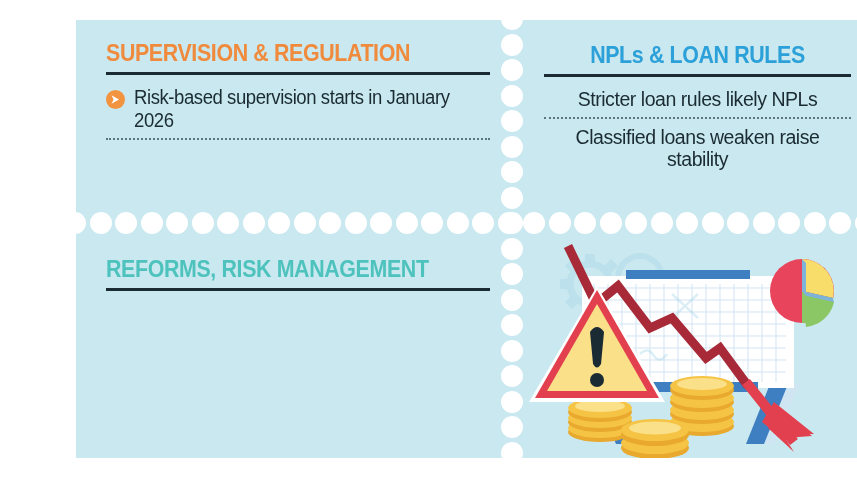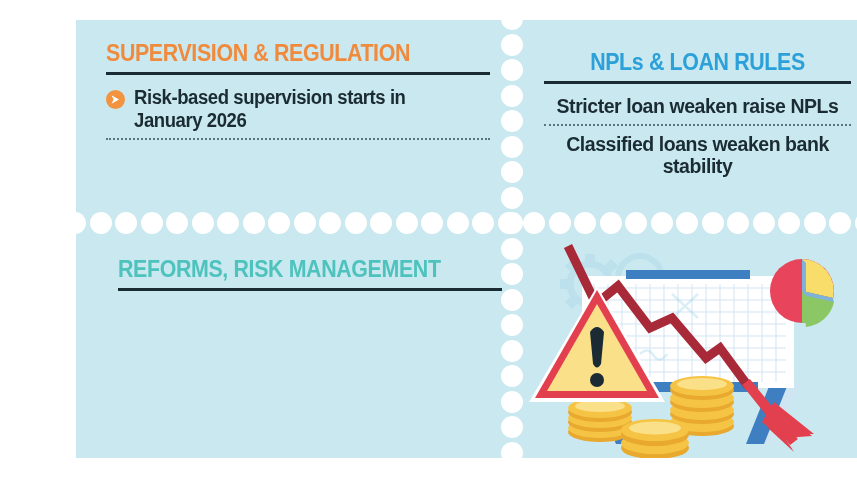--- a/index.html
+++ b/index.html
@@ -33,30 +33,30 @@
     margin-left: 48px;
   }
 
   
   .panel {
     position: absolute;
     box-sizing: border-box;
   }
   .panel-tl { left: 0px;   top: 0px;   width: 432px; height: 202px; }
   .panel-tr { left: 446px; top: 0px;   width: 351px; height: 202px; }
-  .panel-bl { left: 12px;   top: 216px; width: 432px; height: 222px; }
+  .panel-bl { left: 0px;   top: 216px; width: 432px; height: 222px; }
   .panel-br { left: 446px; top: 216px; width: 351px; height: 222px; }
 
   .panel-inner {
     position: absolute;
     left: 30px;
     right: 18px;
     top: 22px;
   }
-  .panel-tr .panel-inner { left: 22px; right: 22px; top: 31px; }
+  .panel-tr .panel-inner { left: 22px; right: 22px; top: 24px; }
 
   
   .heading {
     font-family: "Liberation Sans", sans-serif;
     font-weight: bold;
     font-size: 23px;
     letter-spacing: -0.4px;
     line-height: 1.0;
     white-space: nowrap;
     transform: scaleX(0.93);
@@ -68,21 +68,21 @@
     transform-origin: center center;
   }
   .heading-rule {
     height: 3px;
     background: #1b2b33;
     margin-top: 7px;
     margin-bottom: 6px;
   }
 
   
-  .bullets { margin: 0; padding: 0; list-style: none; font-weight: bold; }
+  .bullets { margin: 0; padding: 0; list-style: none; }
   .bullet-row {
     display: flex;
     align-items: flex-start;
     padding: 5px 0 4px 0;
   }
   .bullet-icon {
     flex: 0 0 auto;
     width: 19px;
     height: 19px;
     border-radius: 50%;
@@ -177,23 +177,23 @@
         </ul>
       </div>
     </div>
 
     <div class="panel panel-tr">
       <div class="panel-inner">
         <div class="heading" style="color:#2ca0d8;">NPLs &amp; LOAN RULES</div>
         <div class="heading-rule"></div>
 
         <ul class="bullets">
-          <li class="plain-row">Stricter loan weaken raise NPLs</li>
+          <li class="plain-row">Stricter loan rules likely NPLs</li>
           <li class="dotted-sep"></li>
-          <li class="plain-row">Classified loans weaken bank stability</li>
+          <li class="plain-row">Classified loans weaken raise stability</li>
         </ul>
       </div>
     </div>
 
     <div class="panel panel-bl">
       <div class="panel-inner">
         <div class="heading" style="color:#4ec3bd;">REFORMS, RISK MANAGEMENT</div>
         <div class="heading-rule"></div>
 
       </div>

